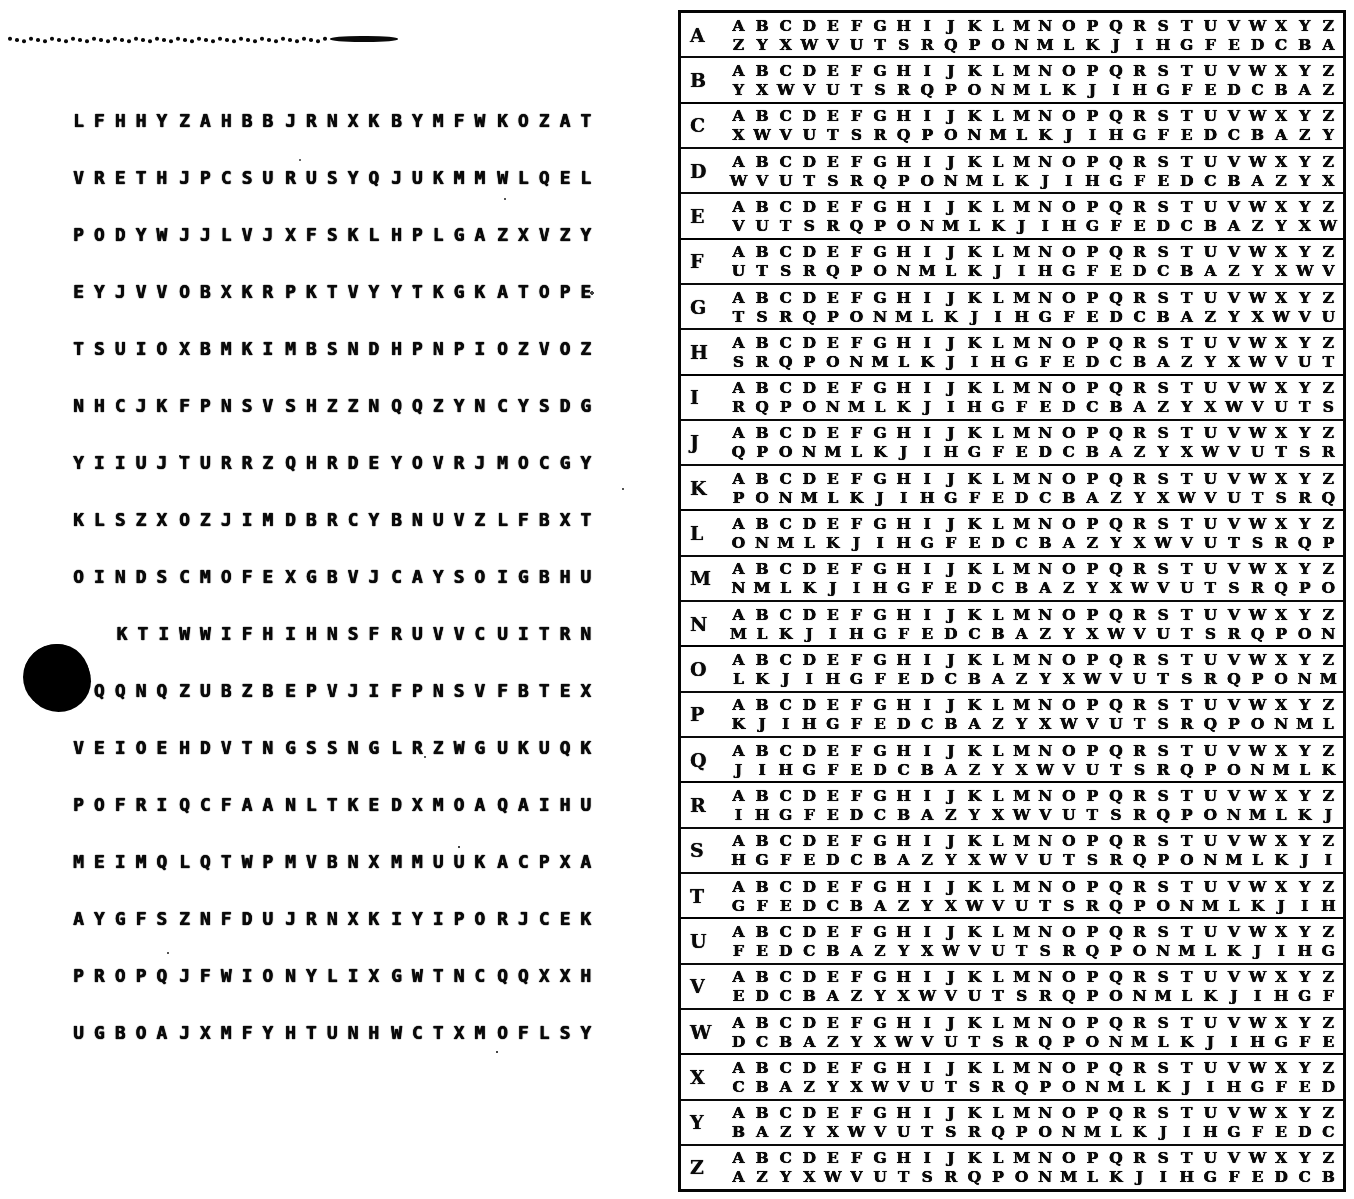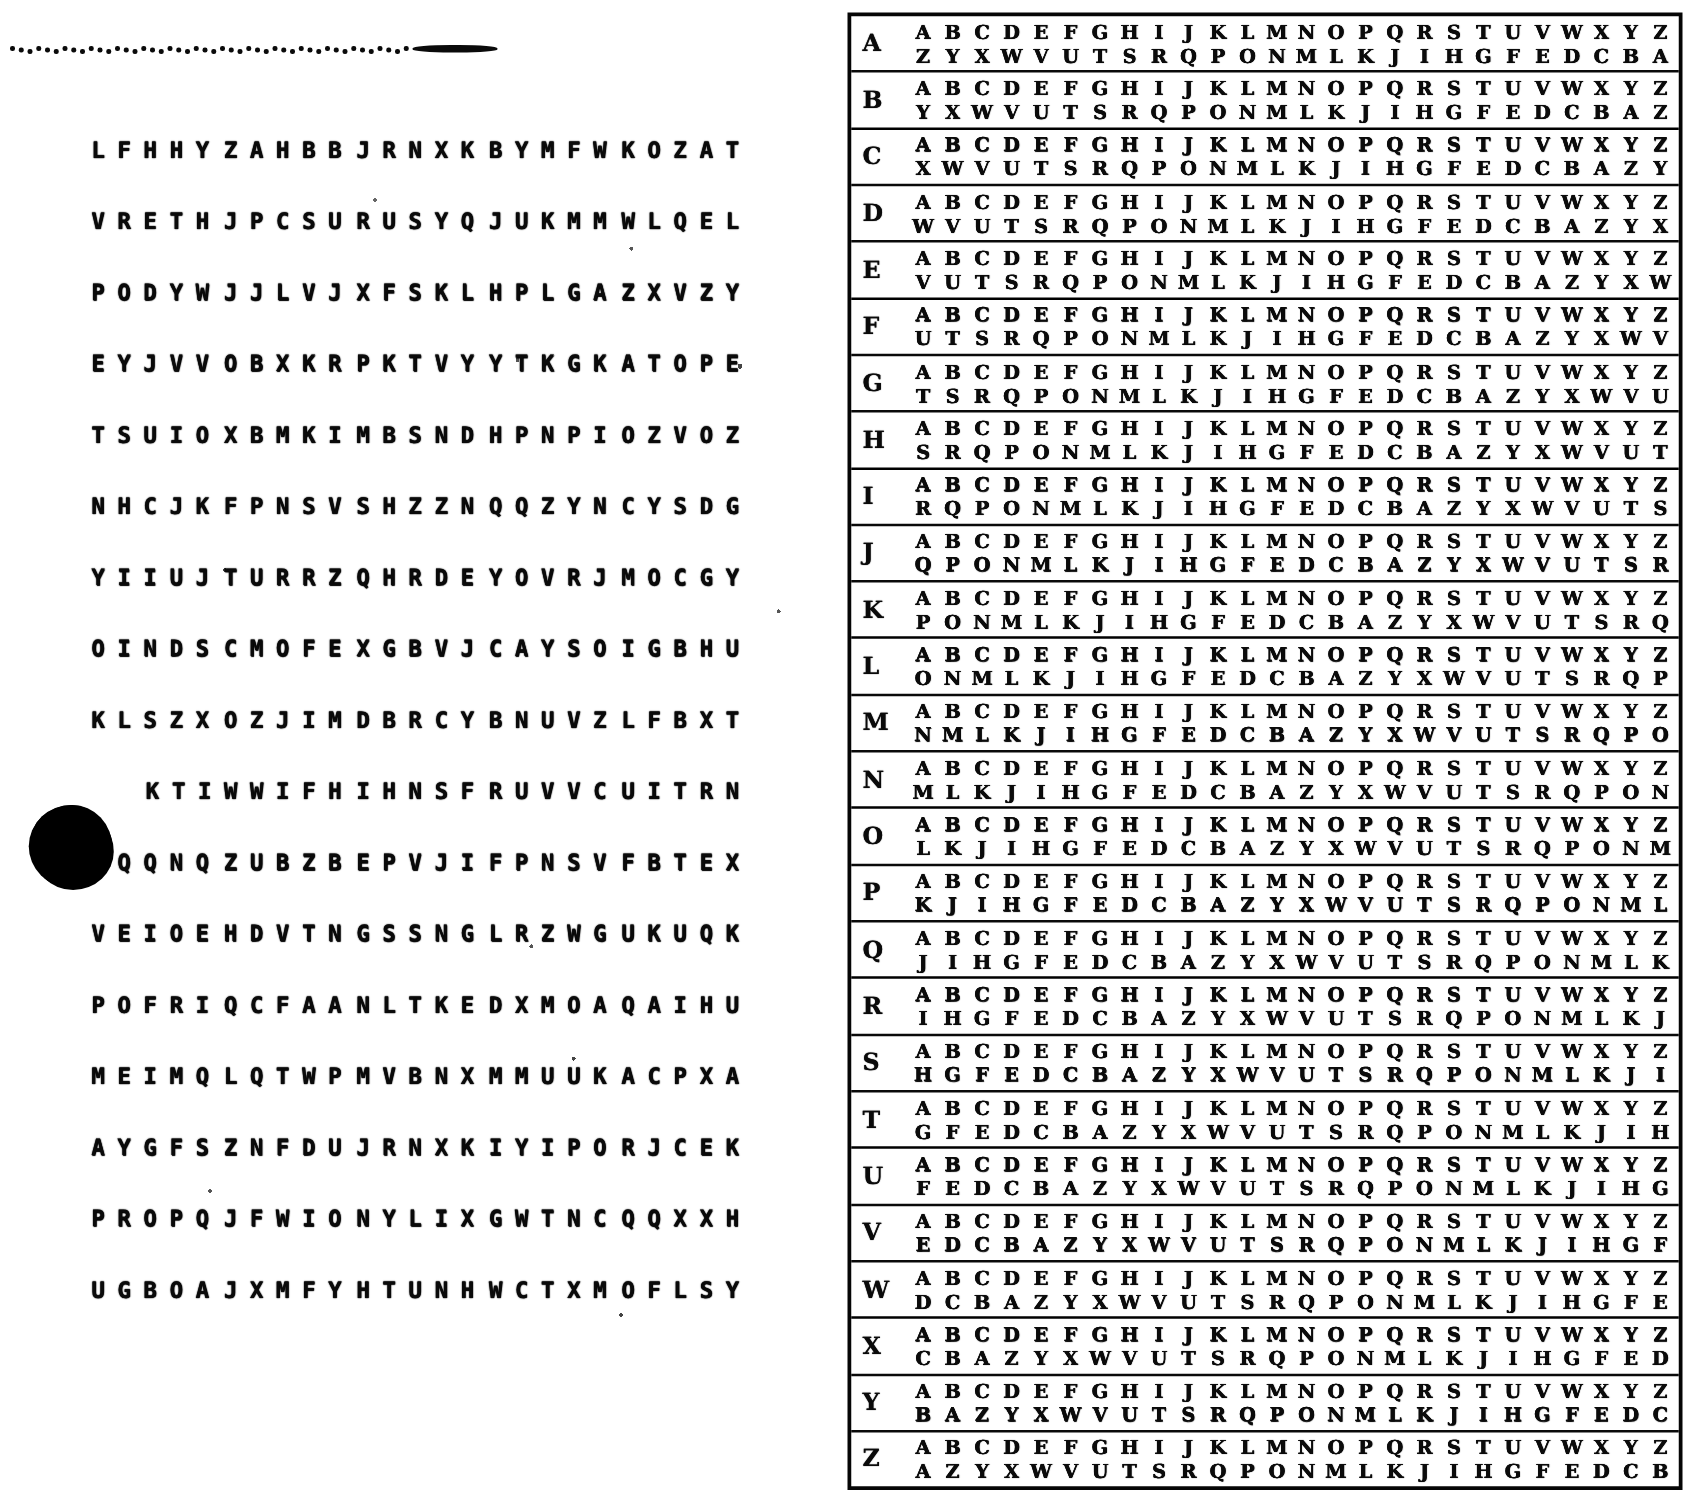--- a/index.html
+++ b/index.html
@@ -146,32 +146,32 @@
           <span class="cipher-group">CYSDG</span>
         </div>
         <div class="cipher-row">
           <span class="cipher-group">YIIUJ</span>
           <span class="cipher-group">TURRZ</span>
           <span class="cipher-group">QHRDE</span>
           <span class="cipher-group">YOVRJ</span>
           <span class="cipher-group">MOCGY</span>
         </div>
         <div class="cipher-row">
+          <span class="cipher-group">KLSZX</span>
+          <span class="cipher-group">OZJIM</span>
+          <span class="cipher-group">DBRCY</span>
+          <span class="cipher-group">BNUVZ</span>
+          <span class="cipher-group">LFBXT</span>
+        </div>
+        <div class="cipher-row">
           <span class="cipher-group">OINDS</span>
           <span class="cipher-group">CMOFE</span>
           <span class="cipher-group">XGBVJ</span>
           <span class="cipher-group">CAYSO</span>
           <span class="cipher-group">IGBHU</span>
-        </div>
-        <div class="cipher-row">
-          <span class="cipher-group">KLSZX</span>
-          <span class="cipher-group">OZJIM</span>
-          <span class="cipher-group">DBRCY</span>
-          <span class="cipher-group">BNUVZ</span>
-          <span class="cipher-group">LFBXT</span>
         </div>
         <div class="cipher-row">
           <span class="cipher-group obscured">KTI</span>
           <span class="cipher-group">WWIFH</span>
           <span class="cipher-group">IHNSF</span>
           <span class="cipher-group">RUVVC</span>
           <span class="cipher-group">UITRN</span>
         </div>
         <div class="cipher-row">
           <span class="cipher-group">NQQNQ</span>

